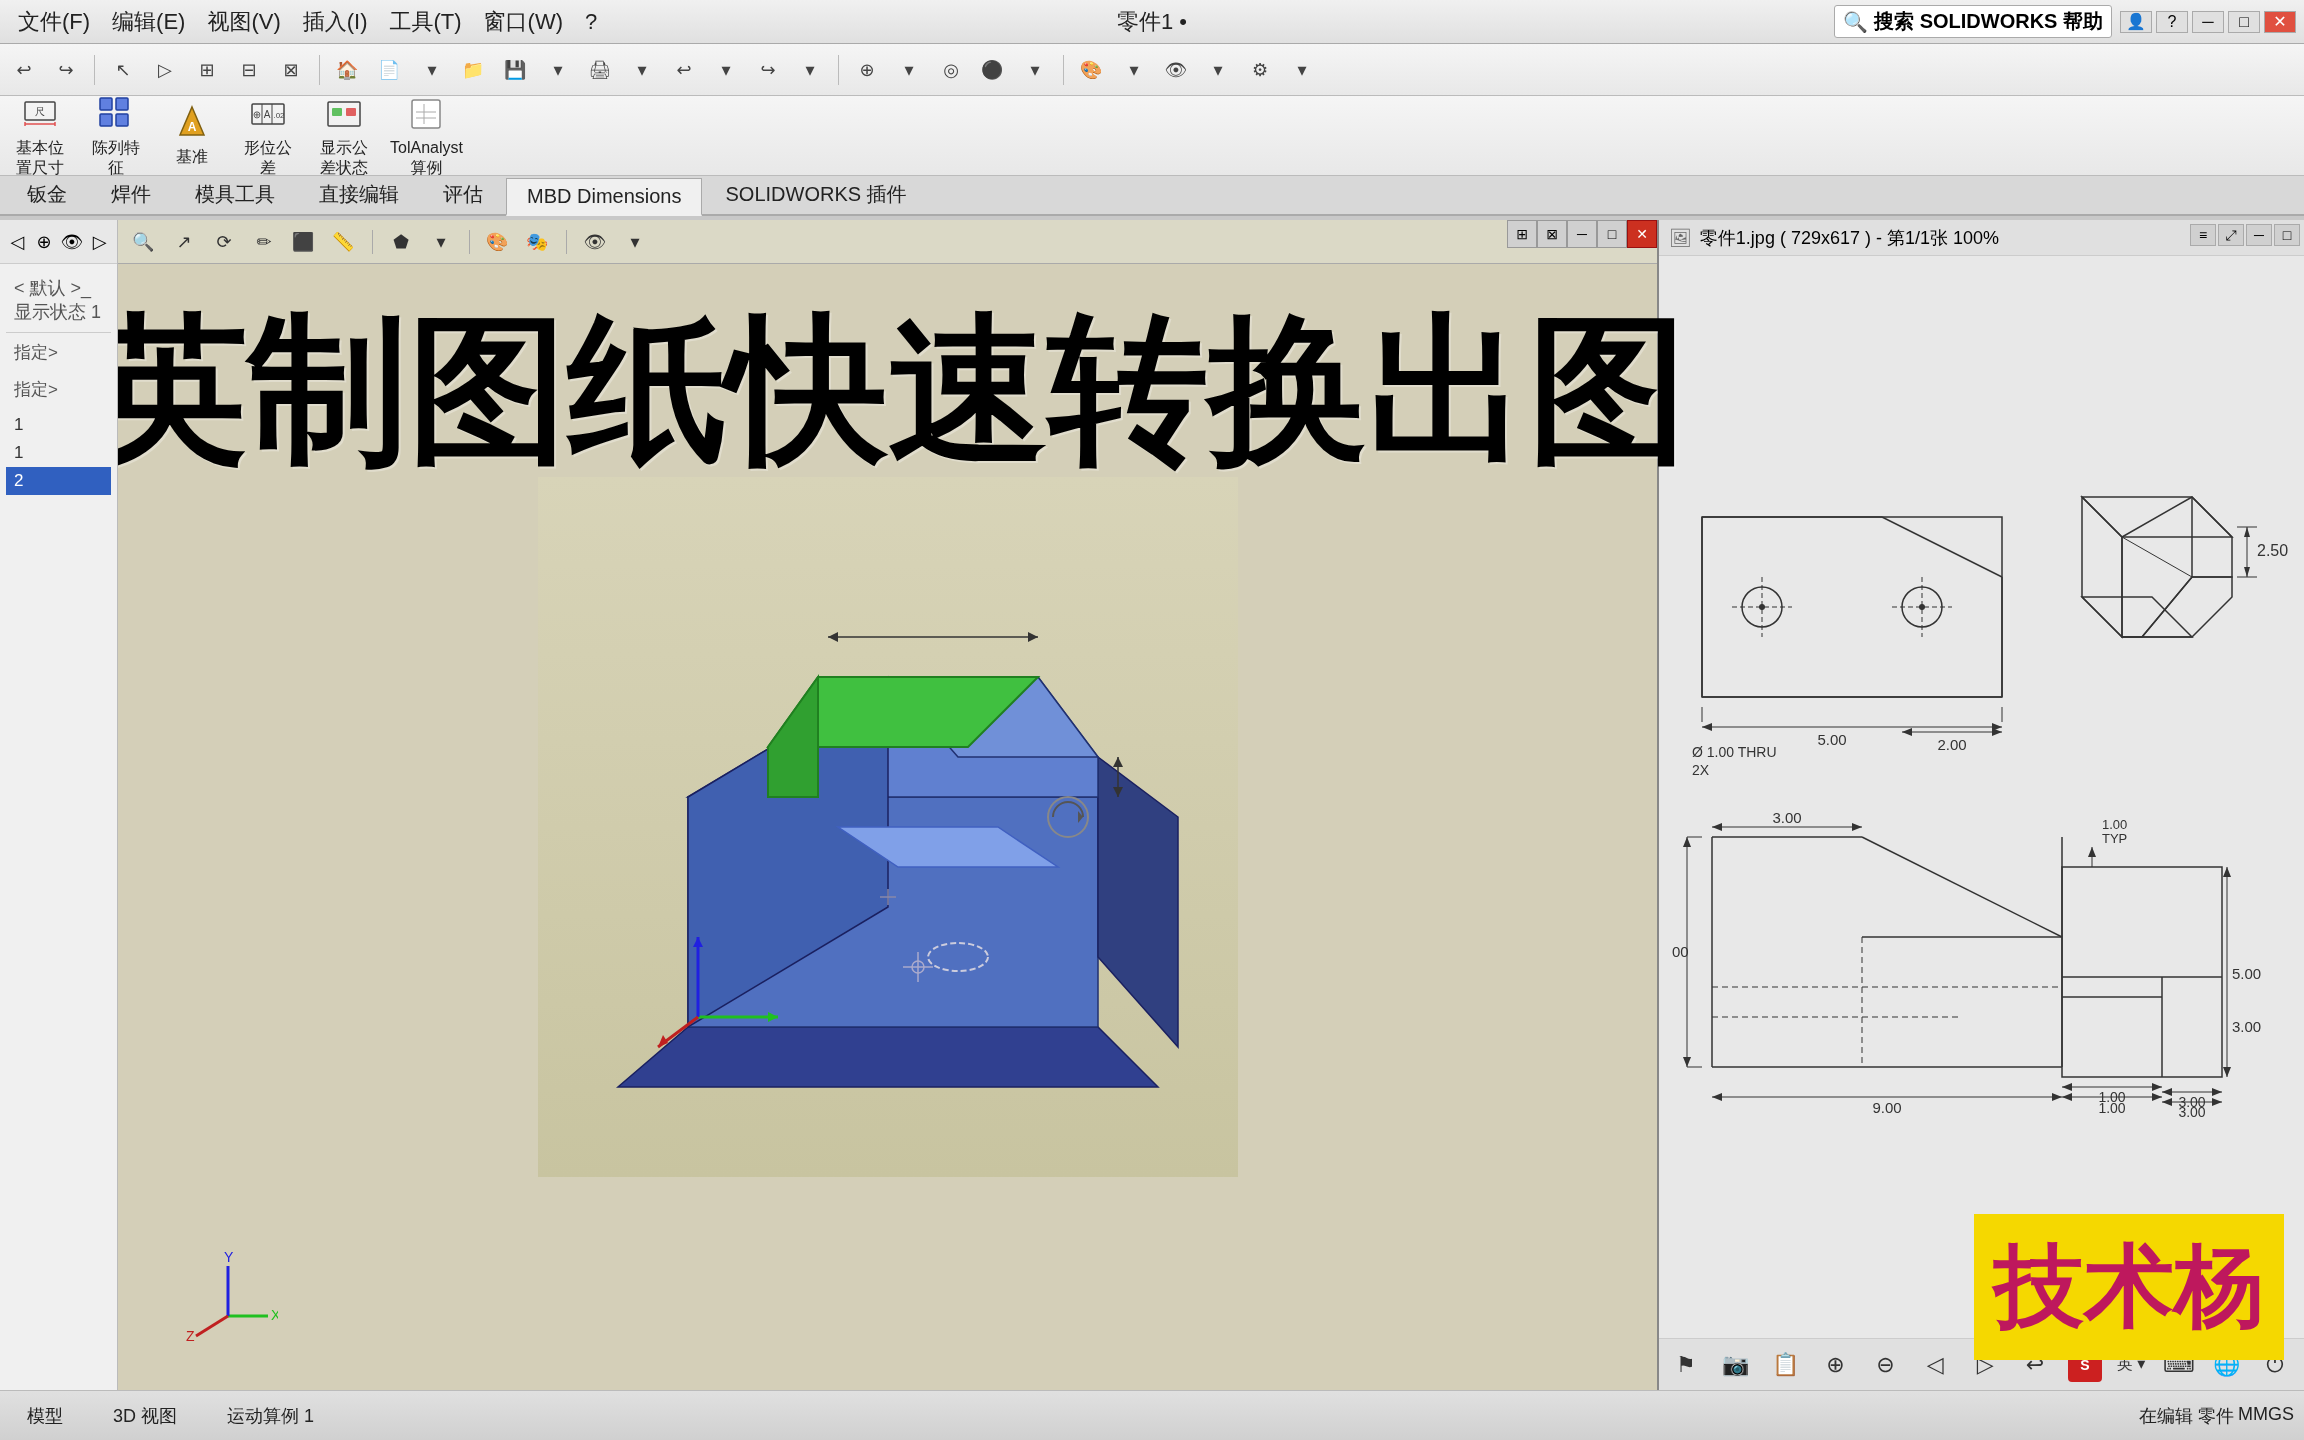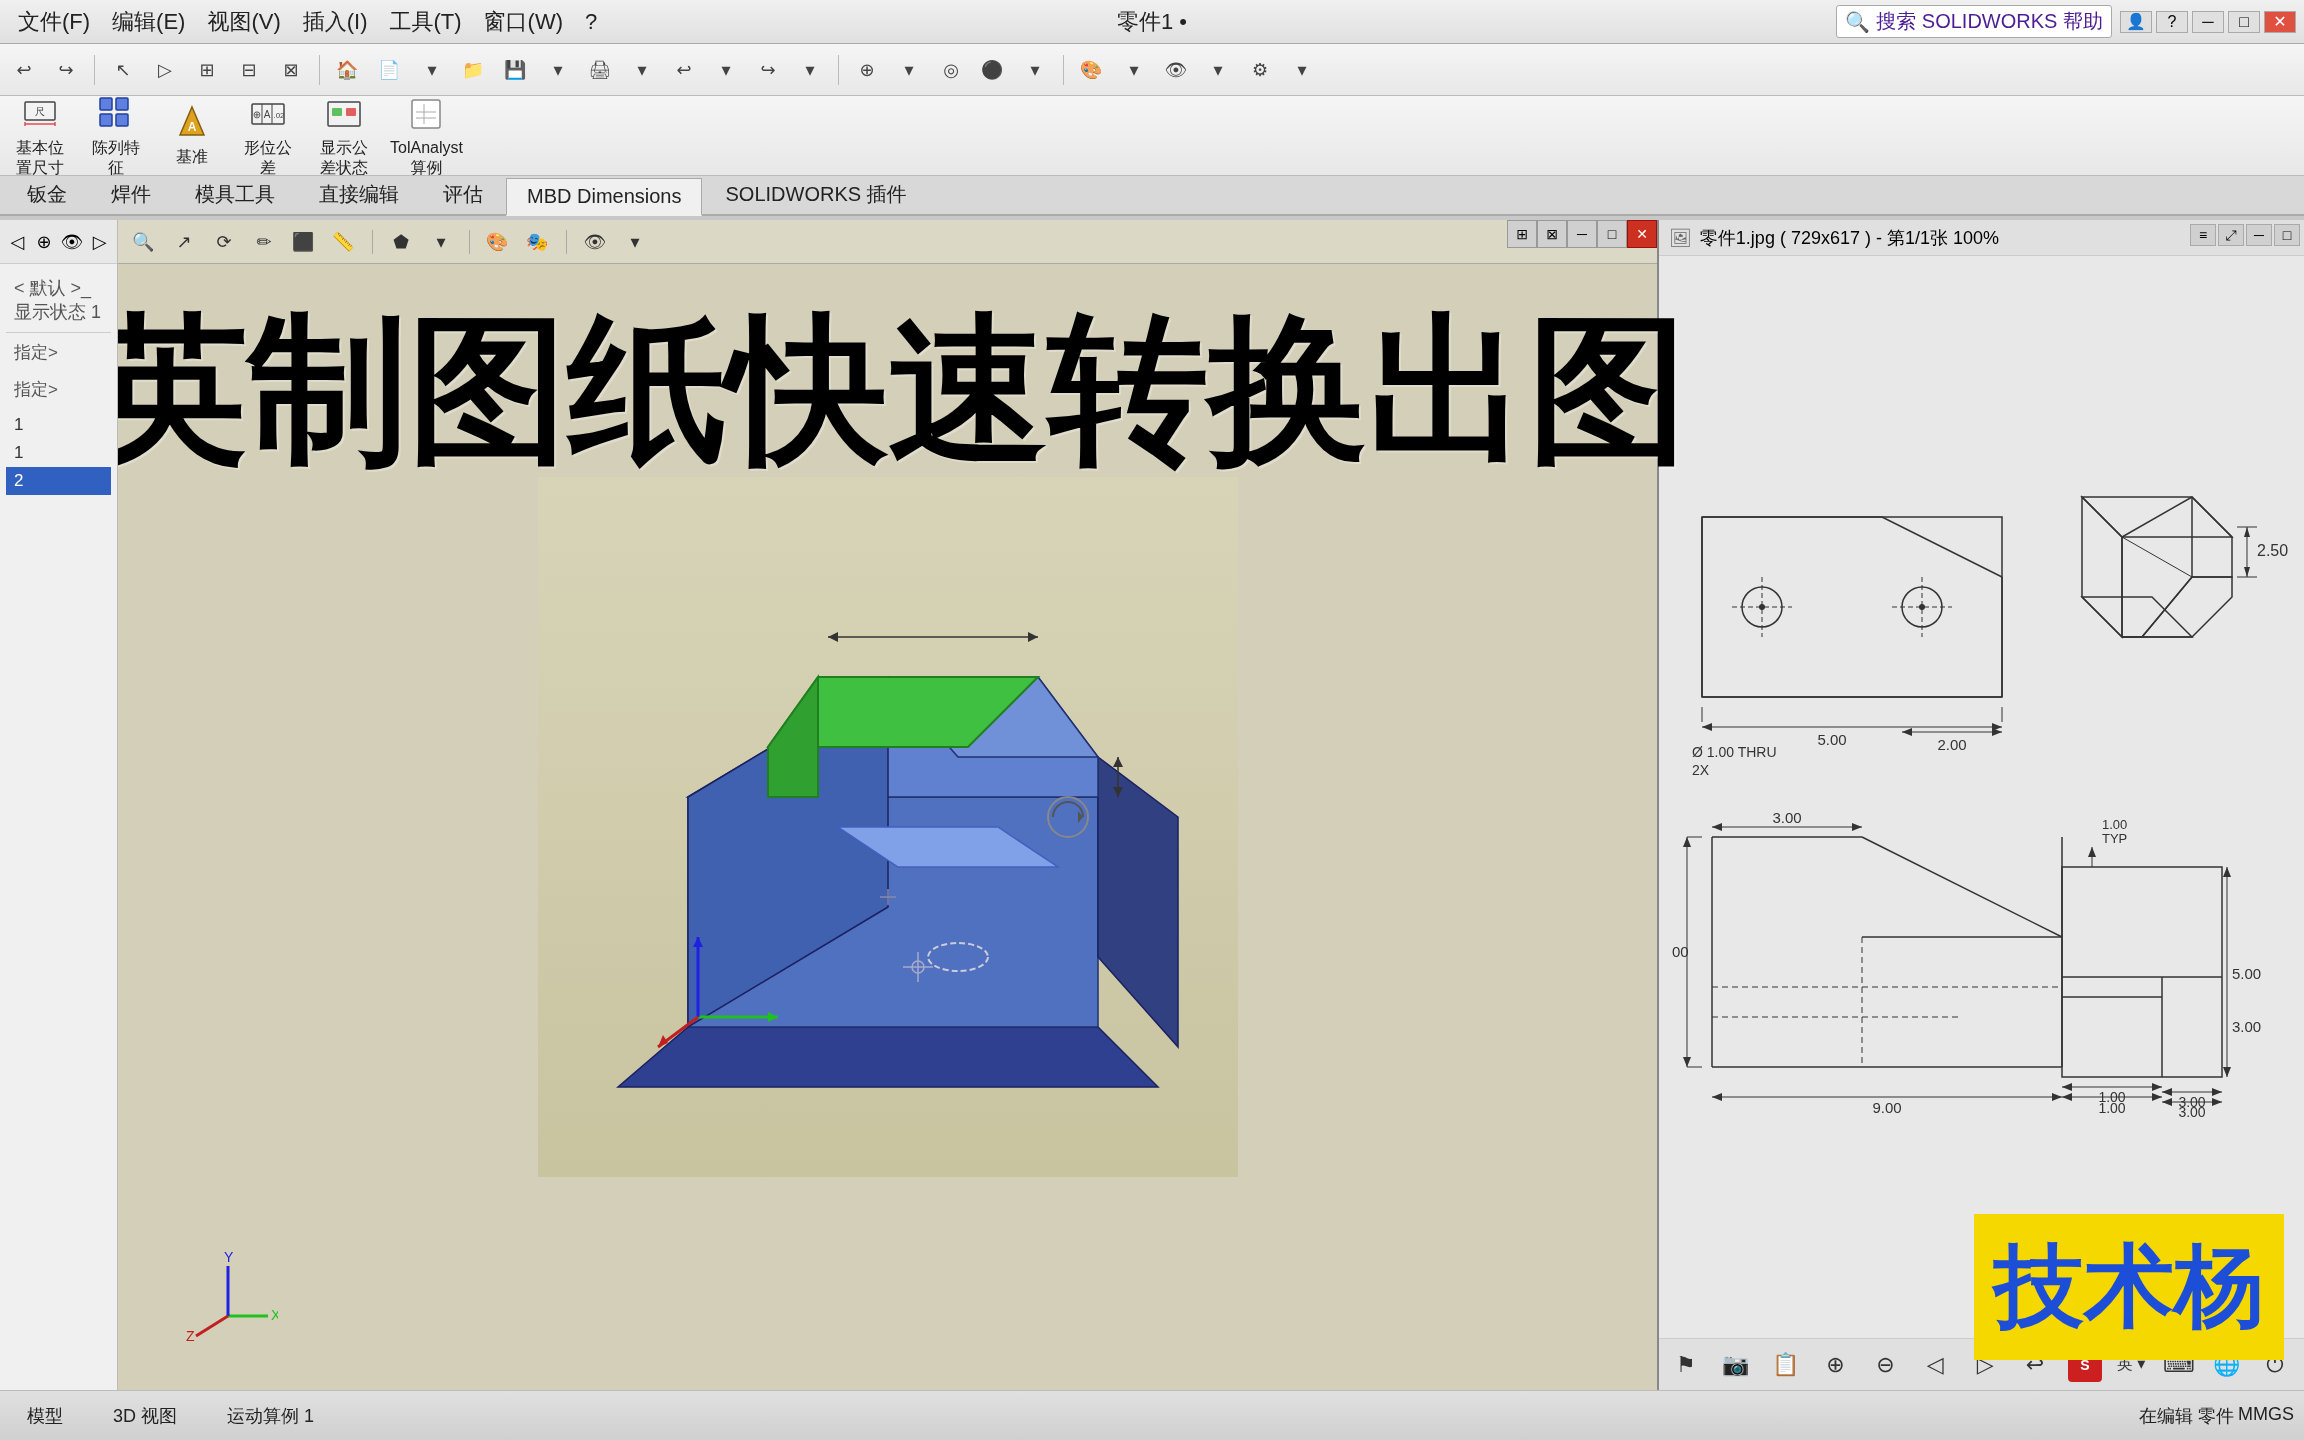--- a/index.html
+++ b/index.html
@@ -351,21 +351,21 @@
       position: absolute;
       bottom: 80px;
       right: 20px;
       background: #f5d800;
       padding: 12px 20px;
       z-index: 200;
     }
     .watermark-text {
       font-size: 90px;
       font-weight: 900;
-      color: #1d4ed8;
+      color: #be185d;
       font-family: 'SimHei', 'Microsoft YaHei', sans-serif;
     }
 
     
     .triad {
       position: absolute;
       bottom: 40px;
       left: 60px;
     }
 
@@ -381,21 +381,21 @@
     <div class="menu-item">视图(V)</div>
     <div class="menu-item">插入(I)</div>
     <div class="menu-item">工具(T)</div>
     <div class="menu-item">窗口(W)</div>
     <div class="menu-item">?</div>
   </div>
   <div class="title-center">零件1 •</div>
   <div class="top-right-controls">
     <div class="search-box">
       <span>🔍</span>
-      <span style="font-size:20px;color:#4c1d95;">搜索 SOLIDWORKS 帮助</span>
+      <span style="font-size:20px;color:#000000;font-weight:bold;">搜索 SOLIDWORKS 帮助</span>
     </div>
     <div class="window-controls">
       <div class="win-btn">👤</div>
       <div class="win-btn">?</div>
       <div class="win-btn">─</div>
       <div class="win-btn">□</div>
       <div class="win-btn close">✕</div>
     </div>
   </div>
 </div>

